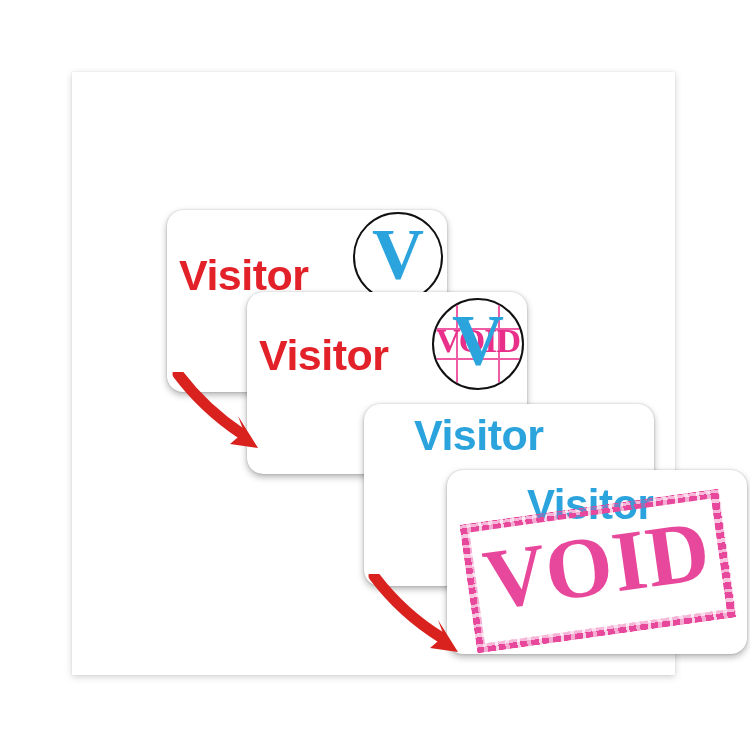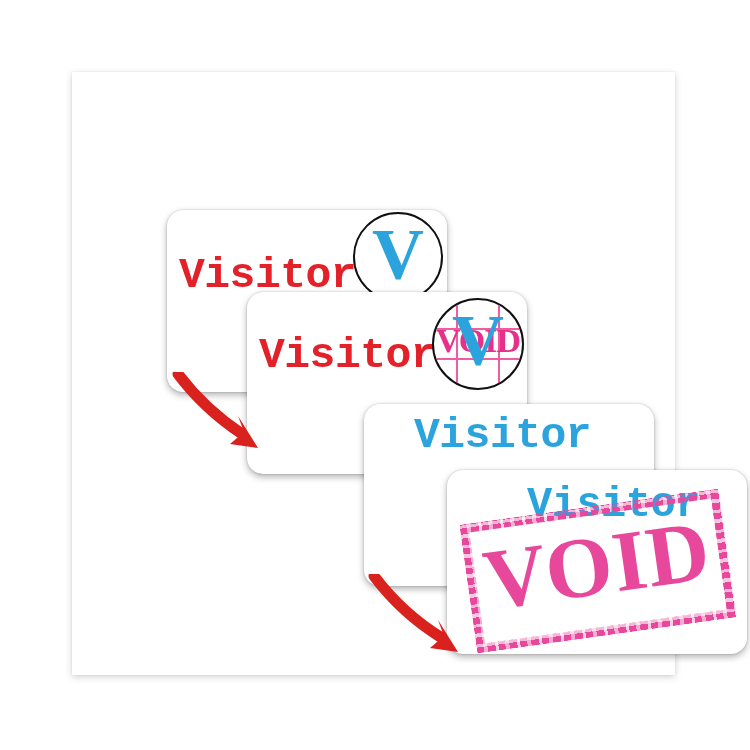--- a/index.html
+++ b/index.html
@@ -42,21 +42,21 @@
     box-shadow: 0 3px 7px rgba(0,0,0,0.30), 0 0 2px rgba(0,0,0,0.22);
     overflow: hidden;
   }
   #card1 { left: 95px;  top: 138px; width: 280px; height: 182px; z-index: 4; }
   #card2 { left: 175px; top: 220px; width: 280px; height: 182px; z-index: 5; }
   #card3 { left: 292px; top: 332px; width: 290px; height: 182px; z-index: 6; }
   #card4 { left: 375px; top: 398px; width: 300px; height: 184px; z-index: 7; }
 
   .visitor-word {
     position: absolute;
-    font-family: Liberation Mono, monospace;
+    font-family: Liberation Sans, sans-serif;
     font-weight: bold;
     font-style: normal;
     letter-spacing: -0.5px;
     white-space: nowrap;
     line-height: 1;
   }
   .visitor-red  { color: #E32128; }
   .visitor-blue { color: #2BA4DE; }
 
   

